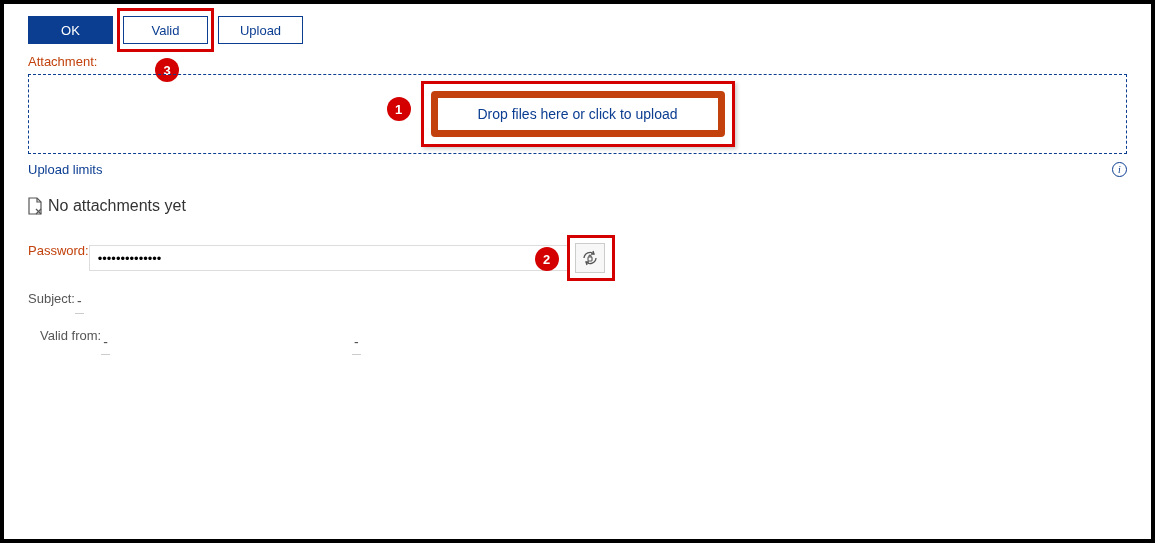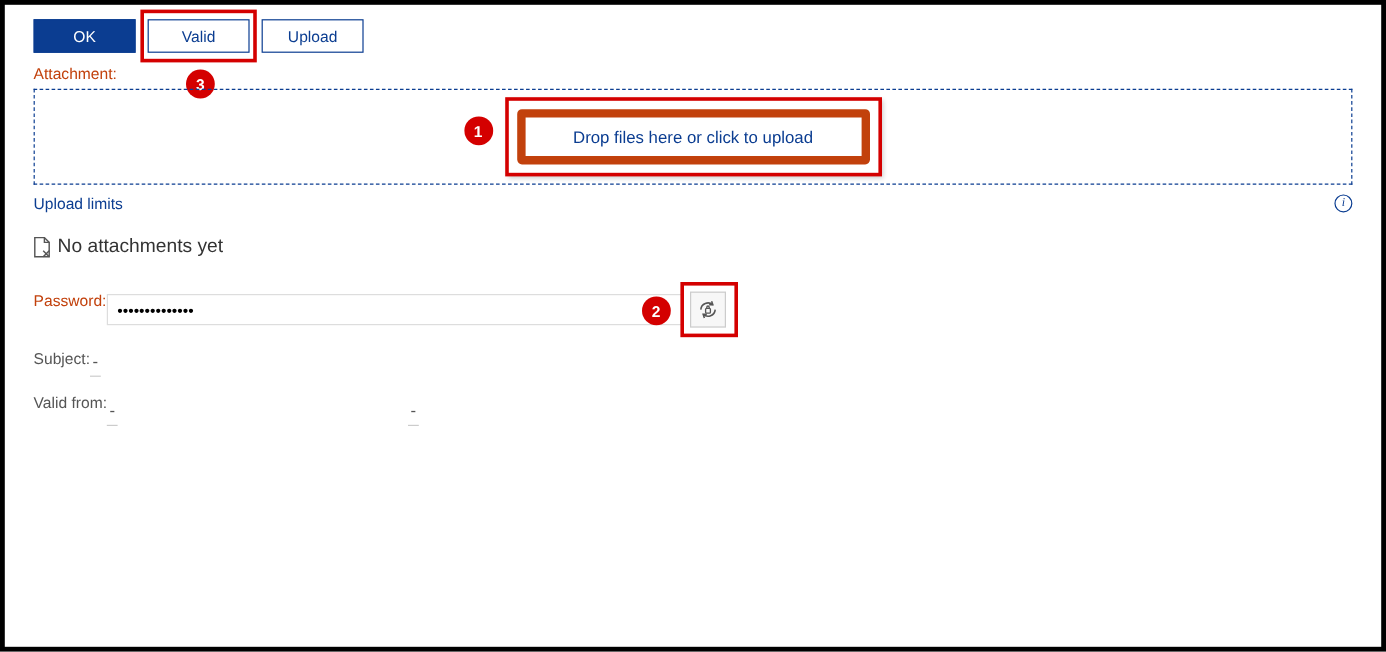--- a/index.html
+++ b/index.html
@@ -86,21 +86,21 @@
   .icon-btn {
     width:30px; height:30px; border:1px solid #ccc; background:#f7f7f7;
     display:inline-flex; align-items:center; justify-content:center; cursor:pointer;
     margin-left:6px;
   }
   .readonly-value {
     font-size:14px;color:#555;padding:6px 2px 4px 2px;
     border-bottom:1px solid #ccc;
     min-height:22px;
   }
-  .cols2 { display:flex; gap:62px; }
+  .cols2 { display:flex; gap:62px;margin-left:12px; }
   .col { width:250px; }
 </style>
 </head>
 <body>
 
 <div class="content">
 
   <div class="toolbar">
     <button class="btn primary">OK</button>
 

